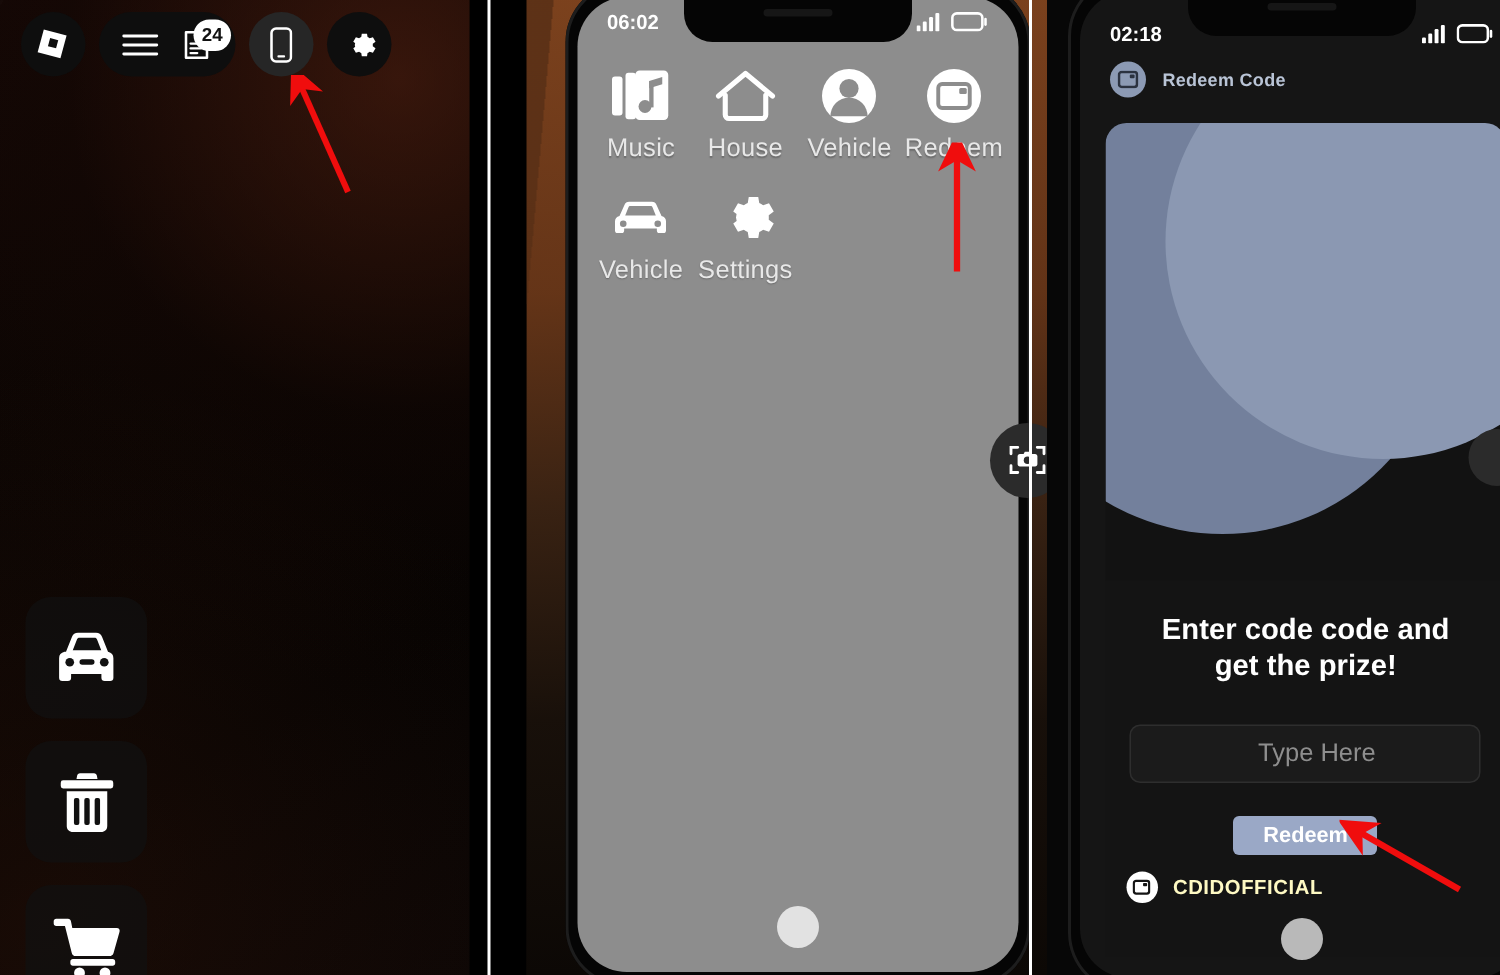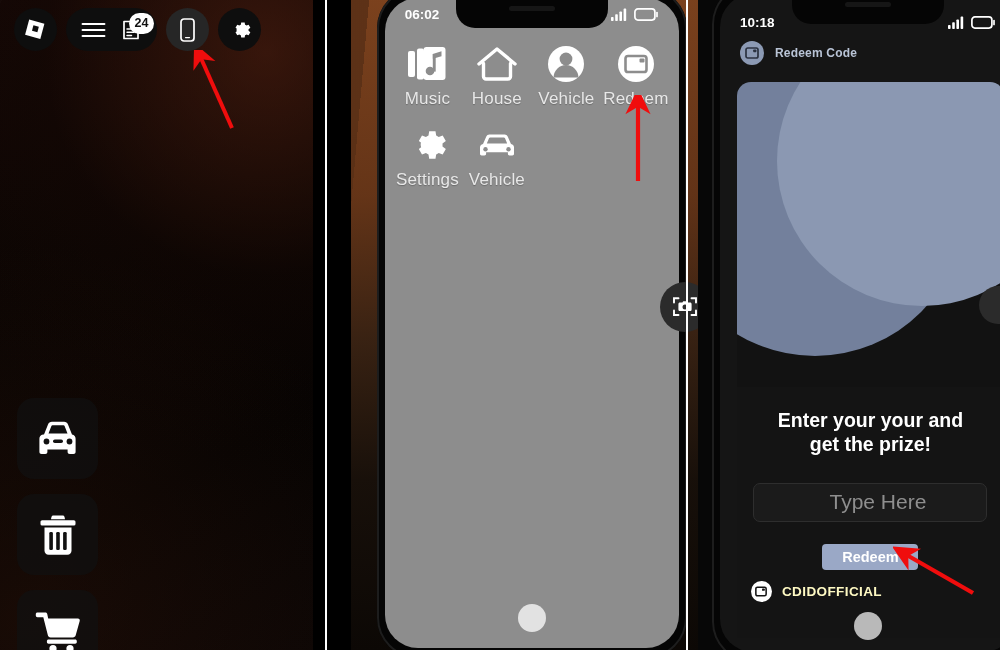--- a/index.html
+++ b/index.html
@@ -162,21 +162,21 @@
     background:#8b98b2; left:40px; top:-66px;
   }
   .rc-head{
     margin-top:22px; text-align:center;
     color:#fff; font-size:19.5px; font-weight:700; line-height:1.22;
     padding:0 18px;
   }
   .rc-input{
     margin:26px auto 0 auto; width:234px; height:39px;
     background:#1b1b1b; border:1px solid #2e2e2e; border-radius:7px;
-    color:#8e8e8e; font-size:21px;
+    color:#8e8e8e; font-size:17px;
     display:flex; align-items:center; justify-content:center;
     font-family:"Liberation Sans", sans-serif;
     padding-left:15px;
   }
   .rc-input::placeholder{ color:#8e8e8e; }
   .rc-btn{
     display:block; margin:22px auto 0 auto;
     width:96px; height:26px; border-radius:4px;
     background:#9aa8c6; border:none;
     color:#fff; font-size:14.5px; font-weight:700;
@@ -364,34 +364,34 @@
           <div class="app-cell">
             <svg width="44" height="40" viewBox="0 0 44 40">
               <circle cx="22" cy="20" r="18" fill="#fff"></circle>
               <rect x="11.5" y="12" width="21" height="16" rx="2.6" fill="none" stroke="#8d8d8d" stroke-width="2.6"></rect>
               <rect x="25.5" y="14.6" width="5" height="4" rx="1" fill="#8d8d8d"></rect>
             </svg>
             <span class="app-label">Redeem</span>
           </div>
 
           <div class="app-cell">
-            <svg width="44" height="40" viewBox="0 0 24 24">
-              <path fill="#fff" d="M12 8.2a3.8 3.8 0 1 0 0 7.6 3.8 3.8 0 0 0 0-7.6zm9.3 4.7.03-.9-.03-.9 2-1.5-1.9-3.3-2.35.84a7.9 7.9 0 0 0-1.55-.9L17.1 3.8h-3.8l-.4 2.44c-.55.22-1.07.5-1.55.9L9 6.3 7.1 9.6l2 1.5-.03.9.03.9-2 1.5 1.9 3.3 2.35-.84c.48.4 1 .68 1.55.9l.4 2.44h3.8l.4-2.44c.55-.22 1.07-.5 1.55-.9l2.35.84 1.9-3.3-2-1.5z"></path>
-            </svg>
-            <span class="app-label">Settings</span>
-          </div>
-
-          <div class="app-cell">
             <svg width="44" height="40" viewBox="0 0 44 40">
               <path fill="#fff" d="M8 19 11.3 11.6c.6-1.4 1.6-2.1 3.1-2.1h15.2c1.5 0 2.5.7 3.1 2.1L36 19c2 .5 3 1.7 3 3.5v6.2c0 1.1-.6 1.7-1.7 1.7h-2.7c-1.1 0-1.7-.6-1.7-1.7v-1.4H11.1v1.4c0 1.1-.6 1.7-1.7 1.7H6.7c-1.1 0-1.7-.6-1.7-1.7v-6.2c0-1.8 1-3 3-3.5z"></path>
               <path fill="#8d8d8d" d="M11.8 18.6 14 13.2c.2-.6.6-.8 1.3-.8h13.4c.7 0 1.1.2 1.3.8l2.2 5.4z"></path>
               <circle cx="10.5" cy="24.2" r="2.2" fill="#8d8d8d"></circle>
               <circle cx="33.5" cy="24.2" r="2.2" fill="#8d8d8d"></circle>
             </svg>
             <span class="app-label">Vehicle</span>
+          </div>
+
+          <div class="app-cell">
+            <svg width="44" height="40" viewBox="0 0 24 24">
+              <path fill="#fff" d="M12 8.2a3.8 3.8 0 1 0 0 7.6 3.8 3.8 0 0 0 0-7.6zm9.3 4.7.03-.9-.03-.9 2-1.5-1.9-3.3-2.35.84a7.9 7.9 0 0 0-1.55-.9L17.1 3.8h-3.8l-.4 2.44c-.55.22-1.07.5-1.55.9L9 6.3 7.1 9.6l2 1.5-.03.9.03.9-2 1.5 1.9 3.3 2.35-.84c.48.4 1 .68 1.55.9l.4 2.44h3.8l.4-2.44c.55-.22 1.07-.5 1.55-.9l2.35.84 1.9-3.3-2-1.5z"></path>
+            </svg>
+            <span class="app-label">Settings</span>
           </div>
         </div>
 
         <div class="home-indicator-circle"></div>
       </div>
     </div>
 
     <svg class="arrow" style="left:272px; top:95px;" width="34" height="92" viewBox="0 0 34 92">
       <defs>
         <marker id="ah2" markerWidth="7" markerHeight="7" refX="3" refY="3.3" orient="auto">
@@ -420,21 +420,21 @@
   <div class="panel-phone3">
 
     <div class="phone phone3">
       <div class="screen screen-dark">
 
         <div class="notch">
           <div class="speaker"></div>
         </div>
 
         <div class="statusbar" style="top:12px;">
-          <span>10:18</span>
+          <span>02:18</span>
           <span class="status-right">
             <svg width="19" height="13" viewBox="0 0 19 13">
               <g fill="#fff">
                 <rect x="0" y="9" width="2.6" height="4" rx="0.8"></rect>
                 <rect x="4.2" y="6.3" width="2.6" height="6.7" rx="0.8"></rect>
                 <rect x="8.4" y="3.4" width="2.6" height="9.6" rx="0.8"></rect>
                 <rect x="12.6" y="0.6" width="2.6" height="12.4" rx="0.8"></rect>
               </g>
             </svg>
             <svg width="25" height="13" viewBox="0 0 25 13">
@@ -454,21 +454,21 @@
           <span class="rc-title">Redeem Code</span>
         </div>
 
         <div class="rc-card">
           <div class="rc-image">
             <div class="circ1"></div>
             <div class="circ2"></div>
           </div>
 
           <div class="rc-head">
-            <div>Enter your your and</div>
+            <div>Enter code code and</div>
             <div>get the prize!</div>
           </div>
 
           <input class="rc-input" type="text" style="text-align: center;" placeholder="Type Here">
 
           <button class="rc-btn">Redeem</button>
 
           <div class="rc-footer">
             <span class="rc-foot-ico">
               <svg width="12" height="11" viewBox="0 0 14 12">

